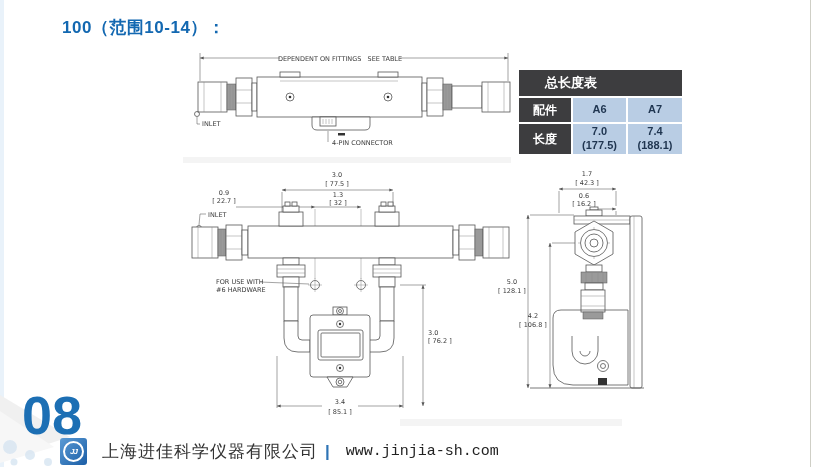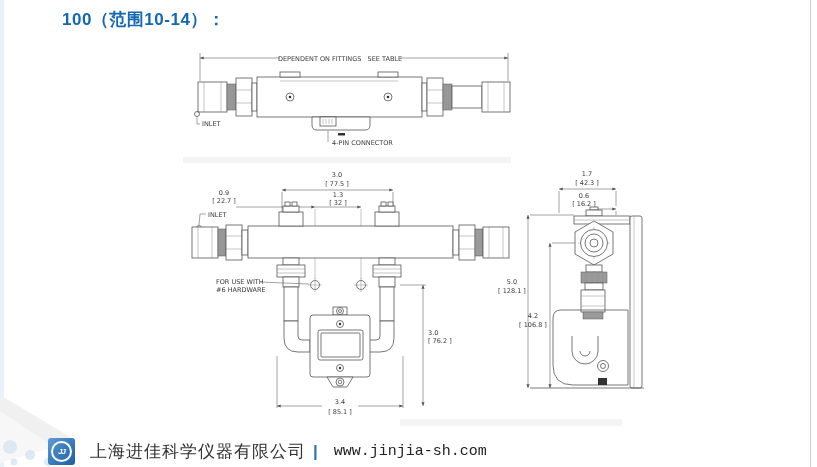--- a/index.html
+++ b/index.html
@@ -1,21 +1,21 @@
 <!DOCTYPE html>
 <html><head>
 <meta charset="utf-8">
 <style>
   html,body{margin:0;padding:0;background:#fff;}
   #page{position:relative;width:817px;height:467px;background:#fff;overflow:hidden;
         font-family:"Liberation Sans","DejaVu Sans",sans-serif;}
   .edge-left{position:absolute;left:0;top:0;width:4px;height:467px;background:#e9f2fa;}
   .edge-right{position:absolute;left:810px;top:0;width:1px;height:467px;background:#cfcfc6;}
   .shade{position:absolute;background:#f4f4f4;}
-  #title{position:absolute;left:62px;top:8px;font-size:17px;font-weight:bold;color:#1368b1;letter-spacing:.5px;}
+  #title{position:absolute;left:62px;top:16px;font-size:17px;font-weight:bold;color:#1368b1;letter-spacing:.5px;}
   
   #len-table{position:absolute;left:519px;top:70px;width:163px;
     display:grid;grid-template-columns:52px 53px 54px;grid-auto-rows:auto;gap:2px;background:#fff;}
   .tt{grid-column:1 / span 3;background:#3d3d3f;color:#fff;font-weight:bold;font-size:13px;
       height:26px;line-height:26px;padding-left:26px;box-sizing:border-box;}
   .th{background:#3d3d3f;color:#fff;font-weight:bold;font-size:12px;
       display:flex;align-items:center;justify-content:center;}
   .tc{background:#b9cde4;color:#1f3550;font-size:11px;font-weight:bold;
       display:flex;flex-direction:column;align-items:center;justify-content:center;line-height:1.25;}
   .r2{height:24px;}
@@ -24,21 +24,21 @@
   svg text{font-family:"DejaVu Sans",sans-serif;}
   .dt{font-size:6.5px;fill:#3a3a3a;}
   .ln{stroke:#555;stroke-width:.8;fill:none;}
   .lf{stroke:#555;stroke-width:.8;fill:#fff;}
   .dl{stroke:#666;stroke-width:.6;fill:none;}
   .thin{stroke:#888;stroke-width:.5;fill:none;}
   .dark{fill:#333;stroke:none;}
   .gray{fill:#9a9a9a;stroke:#555;stroke-width:.5;}
   
   #page-num{position:absolute;left:22px;top:384px;font-size:54px;font-weight:600;color:#1c6fb4;}
-  #footer{position:absolute;left:48px;top:438px;display:flex;align-items:center;}
+  #footer{position:absolute;left:60px;top:438px;display:flex;align-items:center;}
   #logo{width:27px;height:27px;border-radius:3px;background:linear-gradient(135deg,#5b9bd5,#1b5ea6);
         display:flex;align-items:center;justify-content:center;}
   #logo .ring{width:17px;height:17px;border:2px solid #fff;border-radius:50%;
         display:flex;align-items:center;justify-content:center;}
   #logo .jj{color:#fff;font-size:8px;font-weight:bold;font-style:italic;letter-spacing:-1px;}
   #company{margin-left:15px;font-size:17px;color:#333;letter-spacing:1px;}
   #sep{margin:0 7px;color:#2e74b5;font-size:17px;font-weight:bold;}
   #site{font-family:"Liberation Mono","DejaVu Sans Mono",monospace;font-size:15px;color:#222;margin-left:9px;}
 </style>
 </head>
@@ -111,20 +111,35 @@
       <line class="dl" x1="148" y1="86" x2="148" y2="97"></line>
       <text class="dt" x="152" y="100">4-PIN CONNECTOR</text>
     </g>
     <g>
       <circle class="ln" cx="17" cy="69" r="2.5"></circle>
       <polyline class="dl" points="17,72 17,79 20,79"></polyline>
       <text class="dt" x="22" y="81">INLET</text>
     </g>
   </svg>
 
+  <div id="len-table">
+    <div class="tt">总长度表</div>
+    <div class="th r2">配件</div>
+    <div class="tc r2">A6</div>
+    <div class="tc r2">A7</div>
+    <div class="th r3">长度</div>
+    <div class="tc r3">
+      <span>7.0</span>
+      <span>(177.5)</span>
+    </div>
+    <div class="tc r3">
+      <span>7.4</span>
+      <span>(188.1)</span>
+    </div>
+  </div>
 
   <svg style="position:absolute;left:180px;top:166px;" width="330" height="252" viewBox="0 0 330 252">
     <defs>
       <marker id="arF" viewBox="0 0 8 8" refX="7" refY="4" markerWidth="7" markerHeight="7" orient="auto-start-reverse">
         <path d="M0,1 L7,4 L0,7 z" fill="#555"></path>
       </marker>
     </defs>
     <g>
       <text class="dt" x="157" y="11" text-anchor="middle">3.0</text>
       <text class="dt" x="157" y="20" text-anchor="middle">[ 77.5 ]</text>
@@ -321,20 +336,21 @@
     <polygon points="0,10 70,52 0,74" fill="#f0f0f0"></polygon>
     <polygon points="0,26 54,62 0,78" fill="#f7f7f7"></polygon>
     <g fill="#d7e5f2" opacity="0.8">
       <circle cx="10" cy="62" r="7"></circle>
         <circle cx="30" cy="70" r="5"></circle>
       <circle cx="48" cy="77" r="4"></circle>
         <circle cx="14" cy="77" r="3.5"></circle>
     </g>
   </svg>
 
+  <div id="page-num">08</div>
 
   <div id="footer">
     <div id="logo">
       <div class="ring">
         <span class="jj">JJ</span>
       </div>
     </div>
     <span id="company">上海进佳科学仪器有限公司</span>
     <span id="sep">|</span>
     <span id="site">www.jinjia-sh.com</span>

